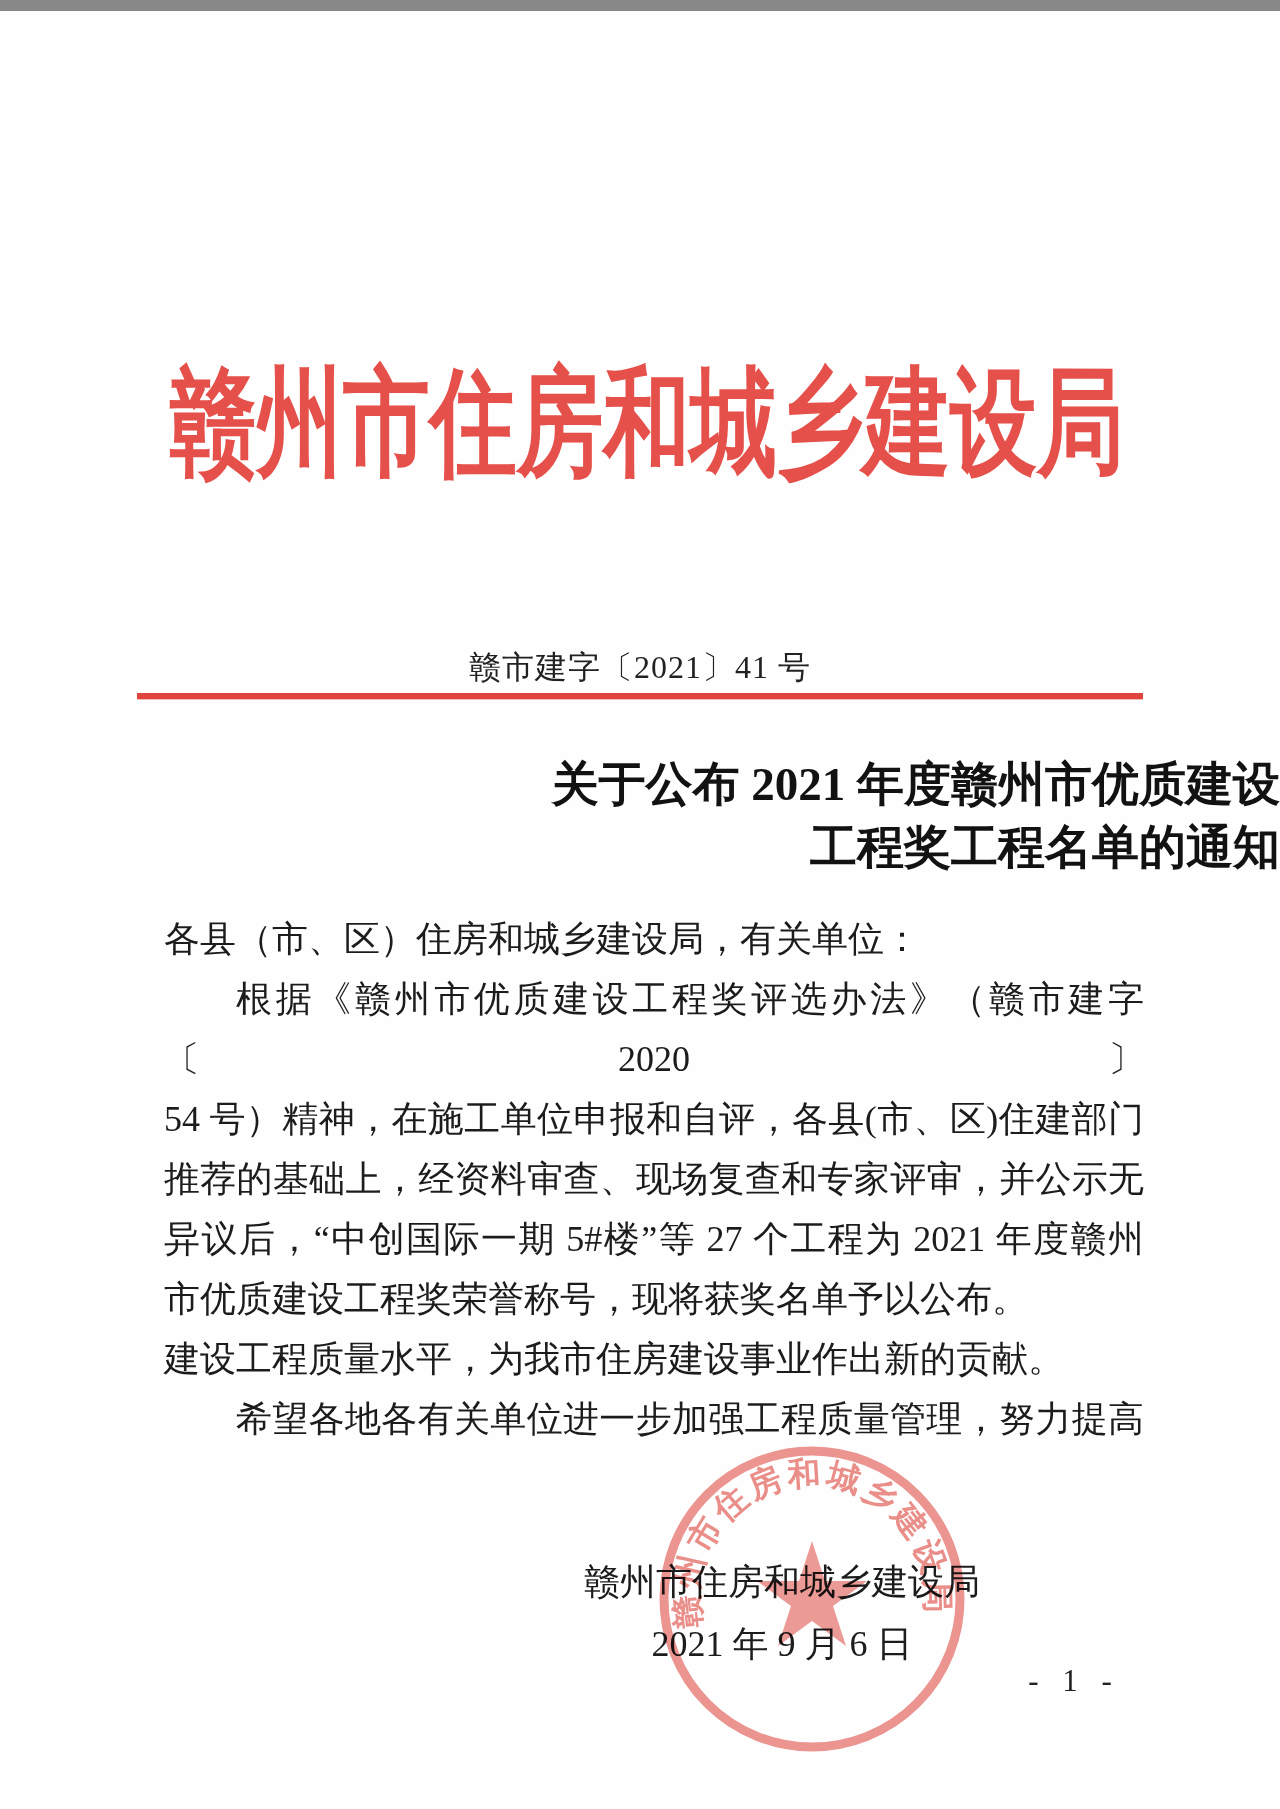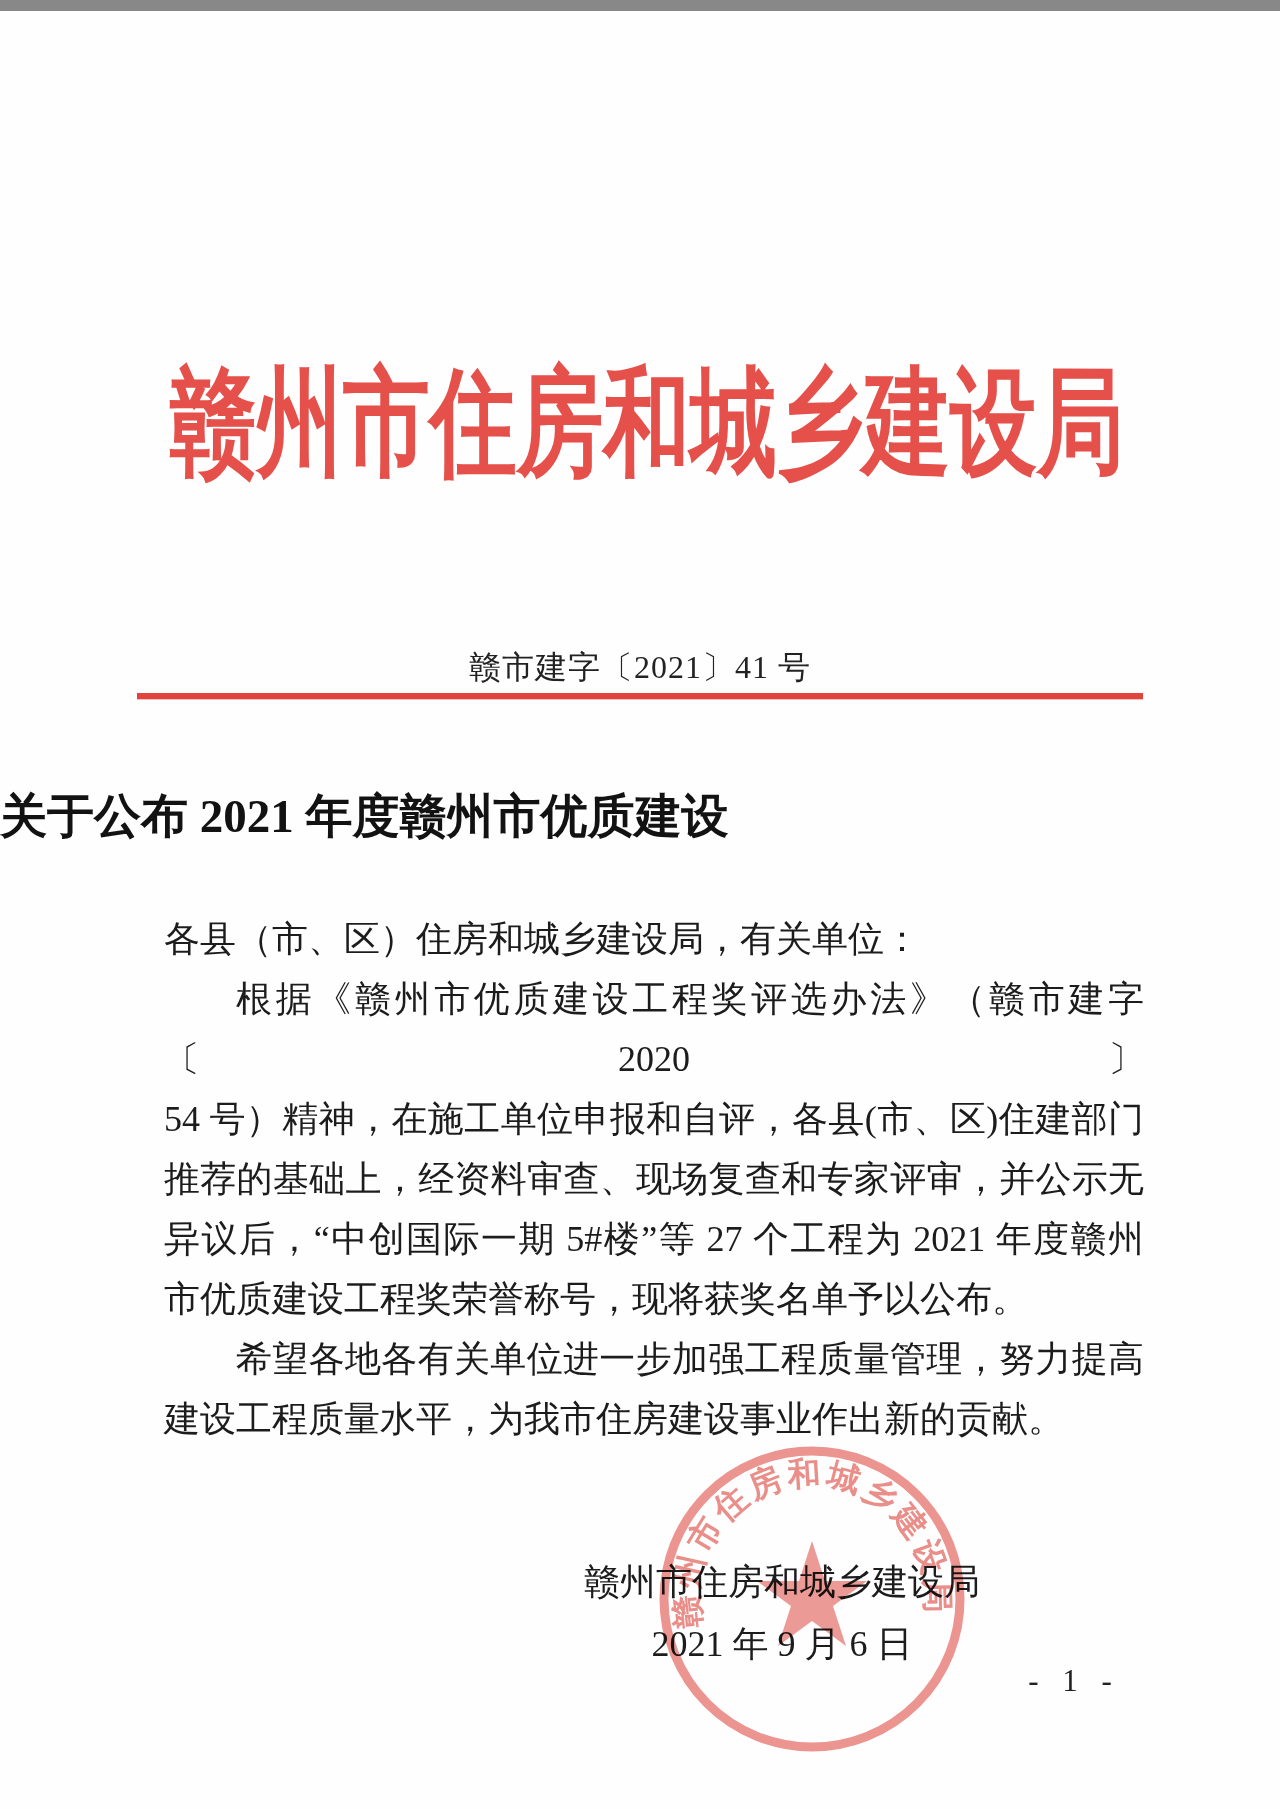--- a/index.html
+++ b/index.html
@@ -42,24 +42,24 @@
     position: absolute;
     top: 682px;
     left: 137px;
     width: 1006px;
     height: 6px;
     background: #e0443d;
     box-shadow: 0 1px 0 rgba(224,68,61,0.35);
   }
   .title {
     position: absolute;
-    top: 774px;
+    top: 742px;
     left: 0;
     width: 100%;
-    text-align: left;
+    text-align: right;
     font-size: 47px;
     line-height: 63px;
     font-weight: bold;
     color: #121212;
   }
   .body-text {
     position: absolute;
     top: 898px;
     left: 164px;
     width: 980px;
@@ -119,31 +119,32 @@
 <div class="page">
 
   <div class="letterhead">赣州市住房和城乡建设局</div>
 
   <div class="doc-number">赣市建字〔2021〕41 号</div>
 
   <div class="red-line"></div>
 
   <div class="title">
     <div>关于公布 2021 年度赣州市优质建设</div>
+    <div>工程奖工程名单的通知</div>
   </div>
 
   <div class="body-text">
     <div class="line">各县（市、区）住房和城乡建设局，有关单位：</div>
     <div class="line fill indent">根据《赣州市优质建设工程奖评选办法》（赣市建字〔2020〕</div>
     <div class="line fill">54 号）精神，在施工单位申报和自评，各县(市、区)住建部门</div>
     <div class="line fill">推荐的基础上，经资料审查、现场复查和专家评审，并公示无</div>
     <div class="line fill">异议后，“中创国际一期 5#楼”等 27 个工程为 2021 年度赣州</div>
     <div class="line">市优质建设工程奖荣誉称号，现将获奖名单予以公布。</div>
+    <div class="line">建设工程质量水平，为我市住房建设事业作出新的贡献。</div>
     <div class="line fill indent">希望各地各有关单位进一步加强工程质量管理，努力提高</div>
-    <div class="line">建设工程质量水平，为我市住房建设事业作出新的贡献。</div>
   </div>
 
 
   <div class="signature">
     <div>赣州市住房和城乡建设局</div>
     <div>2021 年 9 月 6 日</div>
   </div>
 
   <svg class="seal" viewBox="-170 -170 340 340" xmlns="http://www.w3.org/2000/svg">
     <circle cx="0" cy="0" r="148" fill="none" stroke="rgba(226,94,88,0.85)" stroke-width="9"></circle>

